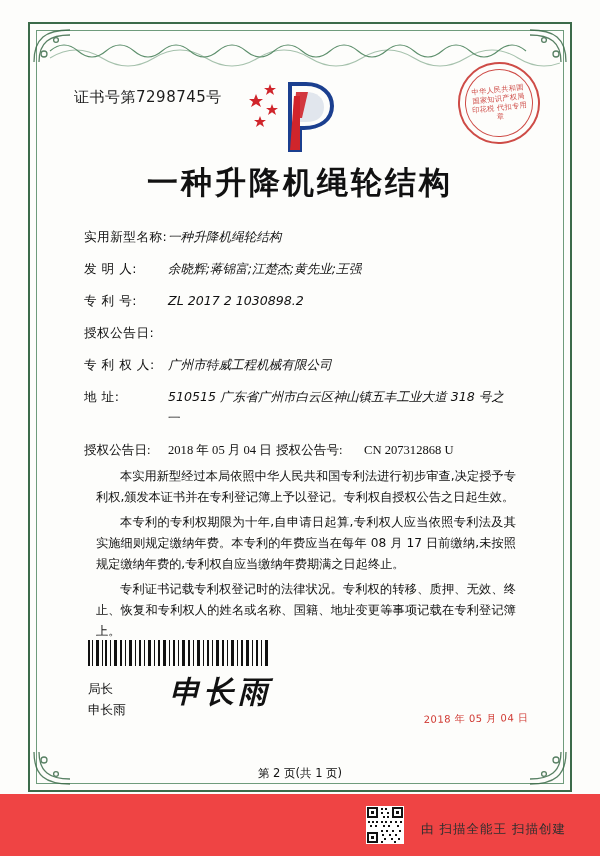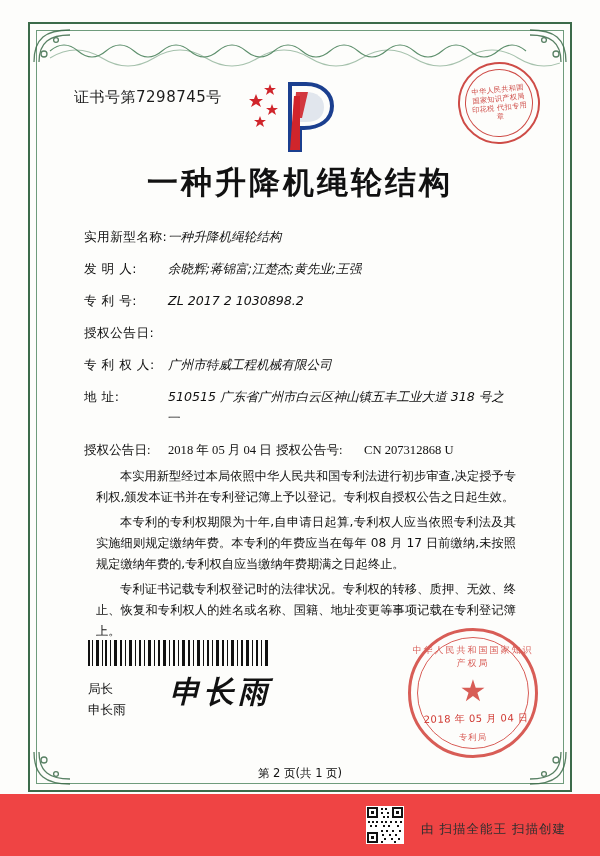--- a/index.html
+++ b/index.html
@@ -326,26 +326,20 @@
       </g>
     </svg>
   </div>
 
   <div class="sig-lbl">
     <div>局长</div>
     <div>申长雨</div>
   </div>
   <div class="sig-hand">申长雨</div>
 
-  <div class="seal-big">
-    <div class="ring2"></div>
-    <div class="arc-top">中华人民共和国国家知识产权局</div>
-    <div class="star">★</div>
-    <div class="arc-bot">专利局</div>
-  </div>
   <div class="seal-date">2018 年 05 月 04 日</div>
 
   <div class="page-num">第 2 页(共 1 页)</div>
 
   <div class="scanbar">
     <div class="qr">
       <svg width="38" height="38" viewBox="0 0 38 38">
         <rect width="38" height="38" fill="#fff"></rect>
         <g fill="#111">
           <rect x="1" y="1" width="11" height="11"></rect>

